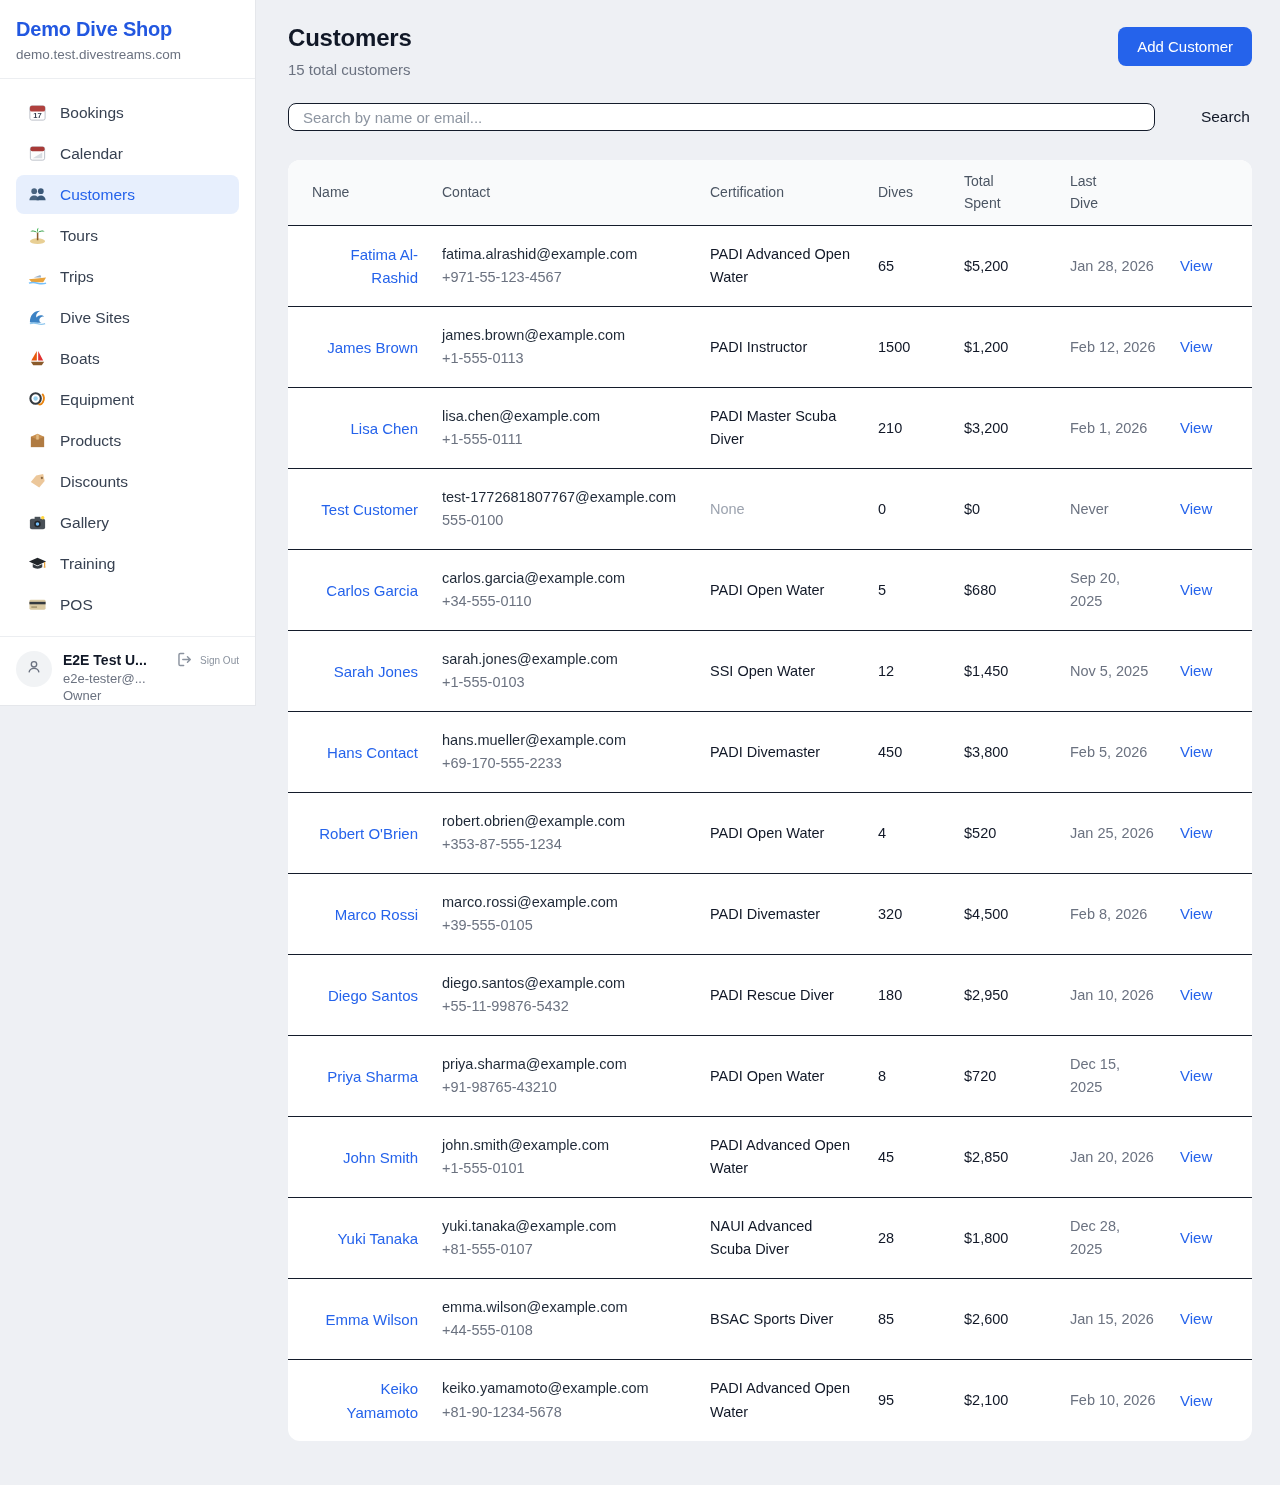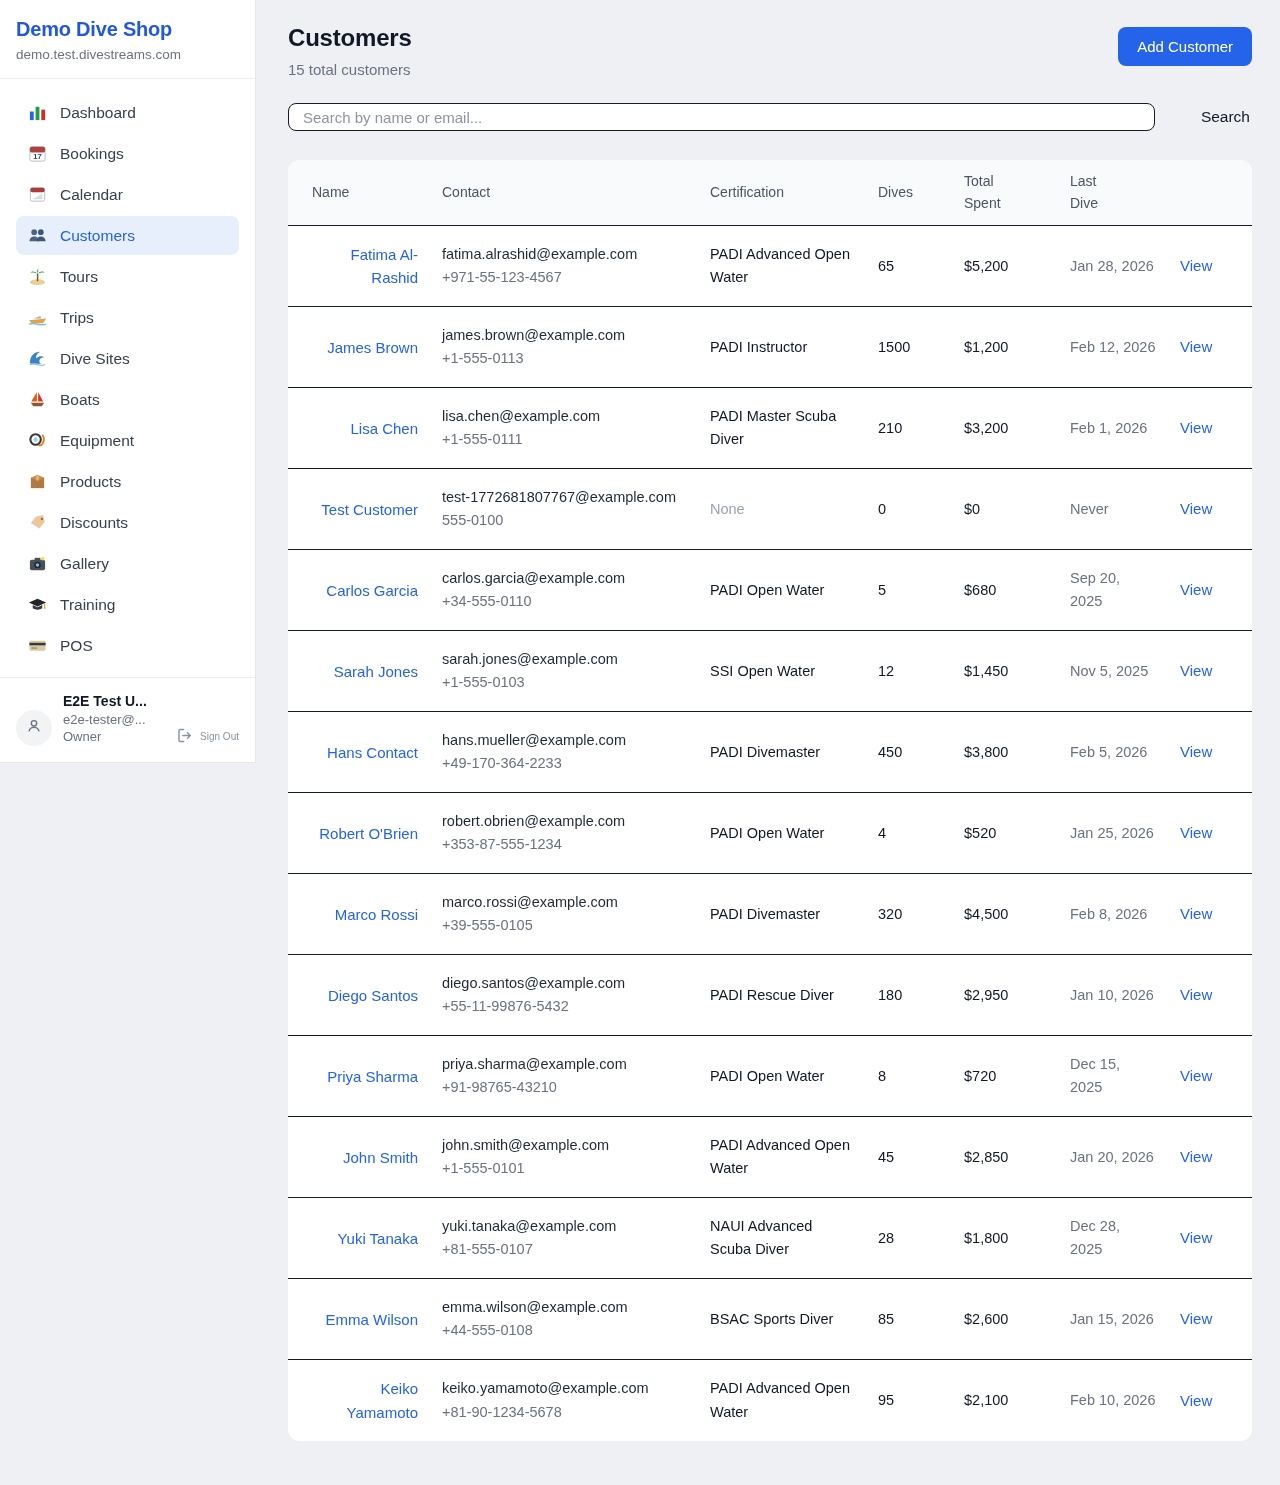--- a/index.html
+++ b/index.html
@@ -28,22 +28,22 @@
     display: flex; align-items: center; gap: 13px;
     padding: 10px 12px; margin-bottom: 2px;
     border-radius: 8px; cursor: pointer;
     font-size: 15.5px; color: #374151;
   }
   .nav-item .ni-icon { width: 19px; height: 19px; display: inline-flex; flex: 0 0 19px; }
   .nav-item .ni-icon svg { width: 19px; height: 19px; }
   .nav-item.active { background: #e7effd; color: #2563eb; font-weight: 500; }
   .sidebar-footer {
     border-top: 1px solid #eceef1;
-    padding: 14px 14px 16px 16px;
-    display: flex; align-items: flex-end; gap: 11px;
+    padding: 14px 14px 0 16px;
+    display: flex; align-items: flex-start; gap: 11px;
   }
   .avatar {
     width: 36px; height: 36px; flex: 0 0 36px;
     border-radius: 50%; background: #f1f3f5;
     display: flex; align-items: center; justify-content: center;
   }
   .user-meta { flex: 1 1 auto; min-width: 0; line-height: 1.35; }
   .user-name { font-size: 14px; font-weight: 700; color: #111827; white-space: nowrap; }
   .user-email { font-size: 13px; color: #6b7280; white-space: nowrap; }
   .user-role { font-size: 13px; color: #6b7280; }
@@ -128,30 +128,20 @@
 <body>
 
 <div class="layout">
 
   <aside class="sidebar">
     <div class="brand">
       <div class="brand-name">Demo Dive Shop</div>
       <div class="brand-domain">demo.test.divestreams.com</div>
     </div>
     <nav class="nav" id="sidebar-nav">
-        <div class="nav-item">
-          <span class="ni-icon">
-            <svg viewBox="0 0 20 20">
-              <rect x="2" y="9" width="4" height="9" fill="#2563eb"></rect>
-              <rect x="8" y="4" width="4" height="14" fill="#16a34a"></rect>
-              <rect x="14" y="7" width="4" height="11" fill="#dc2626"></rect>
-            </svg>
-          </span>
-          <span>Dashboard</span>
-        </div>
         <div class="nav-item">
           <span class="ni-icon">
             <svg viewBox="0 0 20 20">
               <rect x="2" y="3" width="16" height="15" rx="2" fill="#fff" stroke="#b9bec6"></rect>
               <rect x="2" y="3" width="16" height="6" rx="2" fill="#b0413e"></rect>
               <text x="10" y="16" font-size="8" text-anchor="middle" fill="#374151" font-family="Liberation Sans,sans-serif" font-weight="bold">17</text>
             </svg>
           </span>
           <span>Bookings</span>
         </div>
@@ -408,21 +398,21 @@
               <td class="cell-cert">SSI Open Water</td>
               <td class="cell-dives">12</td>
               <td class="cell-spent">$1,450</td>
               <td class="cell-date">Nov 5, 2025</td>
               <td><span class="view-link">View</span></td>
             </tr>
             <tr>
               <td class="cust-name">Hans Contact</td>
               <td>
                 <div class="cell-email">hans.mueller@example.com</div>
-                <div class="cell-phone">+49-170-364-2233</div>
+                <div class="cell-phone">+69-170-555-2233</div>
               </td>
               <td class="cell-cert">PADI Divemaster</td>
               <td class="cell-dives">450</td>
               <td class="cell-spent">$3,800</td>
               <td class="cell-date">Feb 5, 2026</td>
               <td><span class="view-link">View</span></td>
             </tr>
             <tr>
               <td class="cust-name">Robert O'Brien</td>
               <td>

